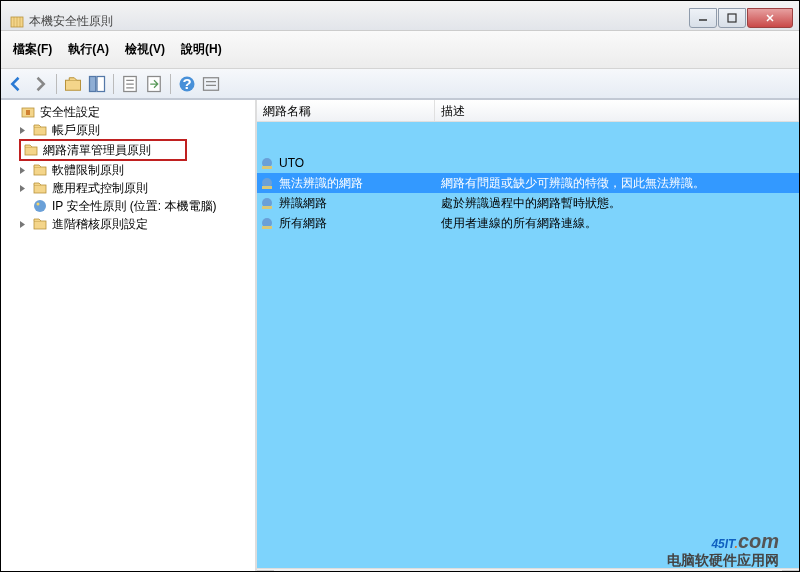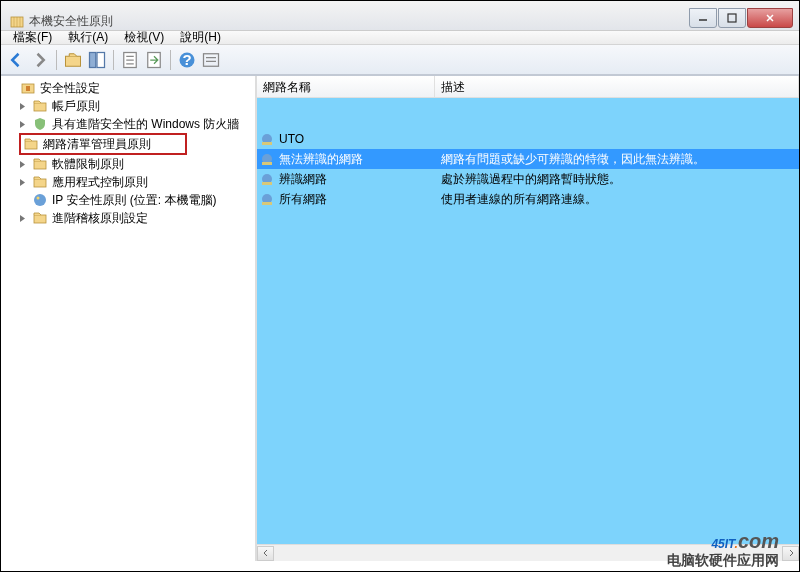--- a/index.html
+++ b/index.html
@@ -6,21 +6,21 @@
     body { background: #fff; width: 800px; height: 572px; position: relative; border: 1px solid #000; }
     
     .titlebar { height: 30px; background: linear-gradient(to bottom, #f4f4f4, #e2e5ea); display: flex; align-items: center; padding: 12px 0 0 8px; border-bottom: 1px solid #ccc; }
     .title-icon { width: 16px; height: 16px; margin-right: 4px; }
     .title-text { flex: 1; color: #444; }
     .window-controls { display: flex; height: 20px; gap: 1px; margin-right: 6px; margin-top: -8px;}
     .win-btn { width: 28px; height: 20px; display: flex; align-items: center; justify-content: center; border: 1px solid #8f9bab; border-radius: 0 0 3px 3px; background: linear-gradient(#eef2f7,#d8dfe8); cursor: pointer; }
     .win-btn.close { width: 46px; background: linear-gradient(#e7a0a0, #c94848); border-color: #9c4141; color: #fff; }
     .win-btn svg { width: 10px; height: 10px; }
     
-    .menubar { height: 14px; background: linear-gradient(#fafafa,#ececec); display: flex; align-items: center; padding: 0 4px; border-bottom: 1px solid #d4d4d4; }
+    .menubar { height: 38px; background: linear-gradient(#fafafa,#ececec); display: flex; align-items: center; padding: 0 4px; border-bottom: 1px solid #d4d4d4; font-weight: bold; }
     .menu-item { padding: 2px 8px; cursor: pointer; }
     
     .toolbar { height: 30px; background: linear-gradient(#f6f8fb,#e6ecf4); display: flex; align-items: center; padding: 0 4px; gap: 2px; border-bottom: 1px solid #c2c9d4; }
     .tool-btn { width: 22px; height: 22px; display: flex; align-items: center; justify-content: center; cursor: pointer; border: 1px solid transparent; border-radius: 2px; }
     .tool-sep { width: 1px; height: 20px; background: #bbb; margin: 0 3px; }
     
     .content { display: flex; height: 486px; border-top: 1px solid #c2c9d4; }
     
     .tree-panel { width: 256px; background: #fff; overflow: auto; border-right: 2px solid #ddd; padding: 3px 0; }
     .tree-node { display: flex; align-items: center; height: 18px; padding-left: 4px; white-space: nowrap; cursor: pointer; }
@@ -168,33 +168,20 @@
           </svg>
         </span>
       <span class="tree-icon">
           <svg viewBox="0 0 16 16">
             <rect x="2" y="5" width="12" height="8" class="folder-ico"></rect>
             <path d="M2 5V3h5l2 2" class="folder-ico"></path>
           </svg>
         </span>
       <span class="tree-label">帳戶原則</span>
     </div>
-    <div class="tree-node child">
-      <span class="tree-toggle visible">
-          <svg viewBox="0 0 9 9">
-            <path d="M2 1l5 3.5L2 8z" fill="#777"></path>
-          </svg>
-        </span>
-      <span class="tree-icon">
-          <svg viewBox="0 0 16 16">
-            <path d="M8 2l5 2v4c0 3-2 5-5 6-3-1-5-3-5-6V4z" class="shield"></path>
-          </svg>
-        </span>
-      <span class="tree-label">具有進階安全性的 Windows 防火牆</span>
-    </div>
     <div class="highlighted">
       <div class="tree-node" style="padding-left:2px">
         <span class="tree-icon">
             <svg viewBox="0 0 16 16">
               <rect x="2" y="5" width="12" height="8" class="folder-ico"></rect>
               <path d="M2 5V3h5l2 2" class="folder-ico"></path>
             </svg>
           </span>
         <span class="tree-label">網路清單管理員原則</span>
       </div>

